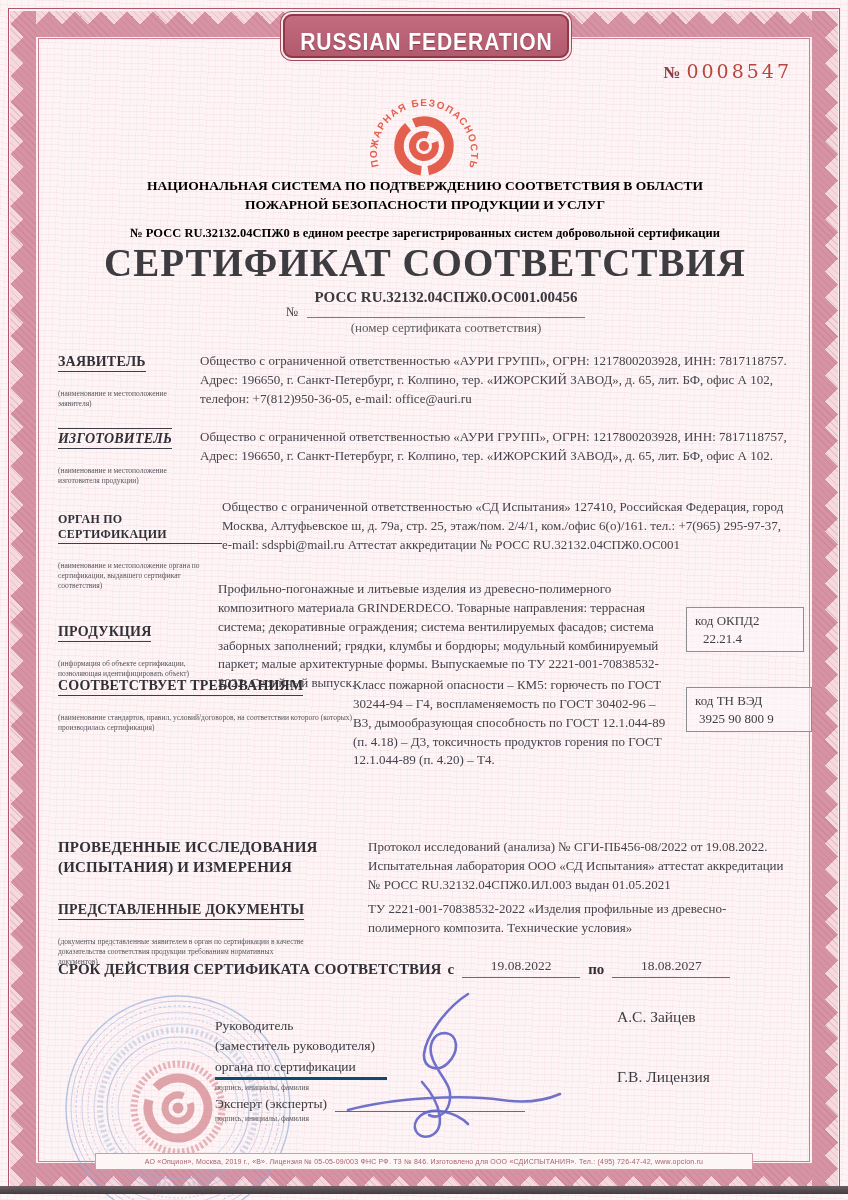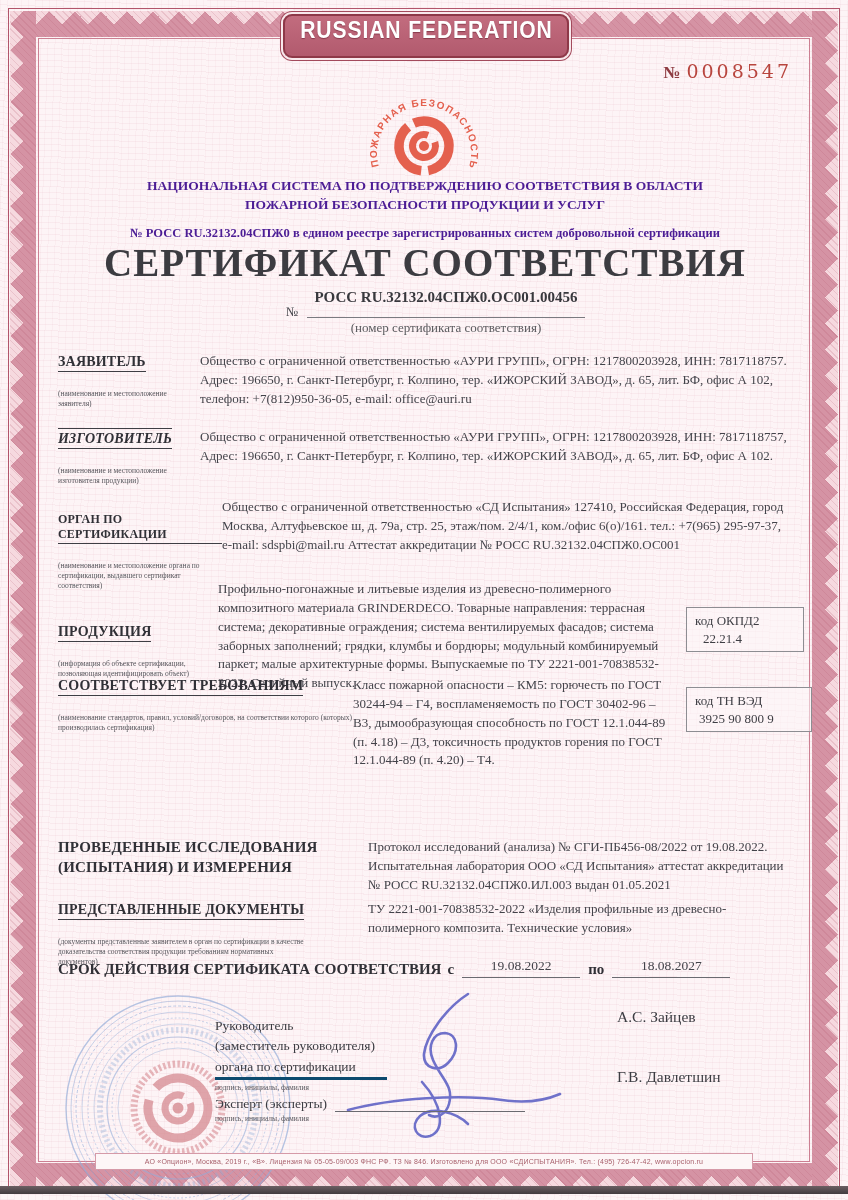--- a/index.html
+++ b/index.html
@@ -30,35 +30,35 @@
     background:conic-gradient(from 225deg at 100% 50%, #d593a4 0 90deg, #f6d9df 0) 0 0/26px 26px repeat-y;}
   .band::after{content:"";position:absolute;inset:0;
     background-image:repeating-linear-gradient(45deg, rgba(178,85,107,.18) 0 1px, transparent 1px 5px);}
 
   
   .banner{
     position:absolute;top:14px;left:283px;width:282px;height:40px;
     background:linear-gradient(#c26c7e,#b25a6e);
     border:2px solid #8e3848;border-radius:9px;
     box-shadow:0 0 0 2px #f8e8ec, 0 0 0 3px #a34a5c;
-    display:flex;align-items:flex-start;justify-content:center;
+    display:flex;align-items:flex-end;justify-content:center;
   }
   .banner span{
     font-family:"Liberation Sans",sans-serif;font-weight:bold;font-size:24px;color:#fff;
     letter-spacing:1px;transform:scaleX(.88);white-space:nowrap;
     text-shadow:0 1px 1px rgba(90,20,35,.5);
   }
   
   .blank-no{position:absolute;top:60px;right:56px;font-size:17px;color:#8e3b41;font-weight:bold;}
   .blank-no .digits{font-family:"DejaVu Serif",serif;font-weight:normal;color:#b8453e;font-size:19px;letter-spacing:3px;margin-left:6px;}
 
   
   .logo{position:absolute;top:84px;left:354px;width:140px;height:102px;}
 
-  .hdr{position:absolute;left:58px;right:56px;text-align:center;font-weight:bold;color:#4c1d95;}
+  .hdr{position:absolute;left:58px;right:56px;text-align:center;font-weight:bold;color:#000000;}
   #hdr-lines{top:177px;font-size:13.5px;line-height:1.4;}
   #registry{top:226px;font-size:12.5px;}
   #main-title{top:240px;font-size:39px;letter-spacing:1px;color:#3c3c41;}
   .title-num{position:absolute;top:288px;left:302px;width:288px;text-align:center;}
   .title-num .num{font-weight:bold;font-size:15px;color:#38383d;border-bottom:1px solid #7a7a80;padding:0 4px 11px;display:inline-block;min-width:270px;}
   .title-num .pre{position:absolute;left:-16px;bottom:16px;font-size:13px;color:#43434a;}
   .title-num .cap{font-size:13px;color:#5a5a5e;margin-top:2px;}
 
   
   .sec{position:absolute;left:58px;right:56px;display:flex;align-items:flex-start;}
@@ -266,19 +266,19 @@
 
   <div class="sig-expert">
     <div class="row">
       <span>Эксперт (эксперты)</span>
       <span class="line"></span>
     </div>
     <div class="sig-cap">подпись, инициалы, фамилия</div>
   </div>
 
   <div class="name" id="name-head">А.С. Зайцев</div>
-  <div class="name" id="name-expert">Г.В. Давлетшин</div>
+  <div class="name" id="name-expert">Г.В. Лицензия</div>
 
   <div class="footer">
     <span>АО «Опцион», Москва, 2019 г., «В». Лицензия № 05-05-09/003 ФНС РФ. ТЗ № 846. Изготовлено для ООО «СДИСПЫТАНИЯ». Тел.: (495) 726-47-42, www.opcion.ru</span>
   </div>
   <div class="scan-edge"></div>
 </div>
 
 </body></html>

